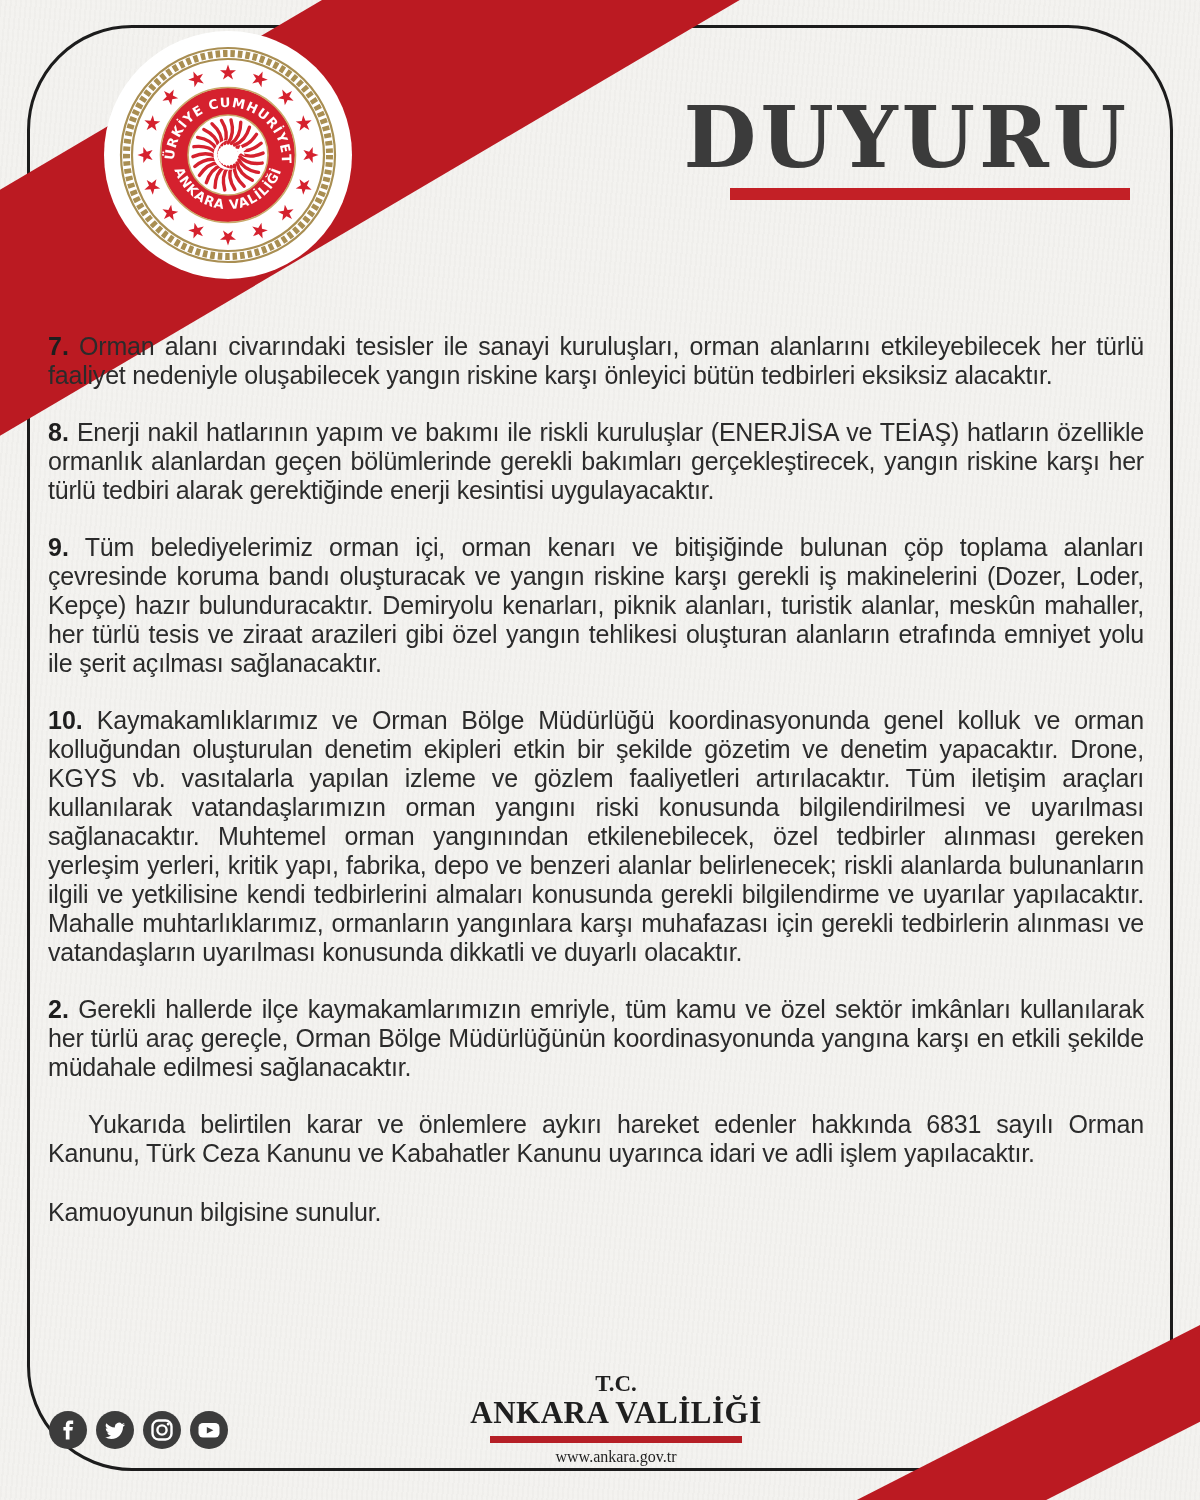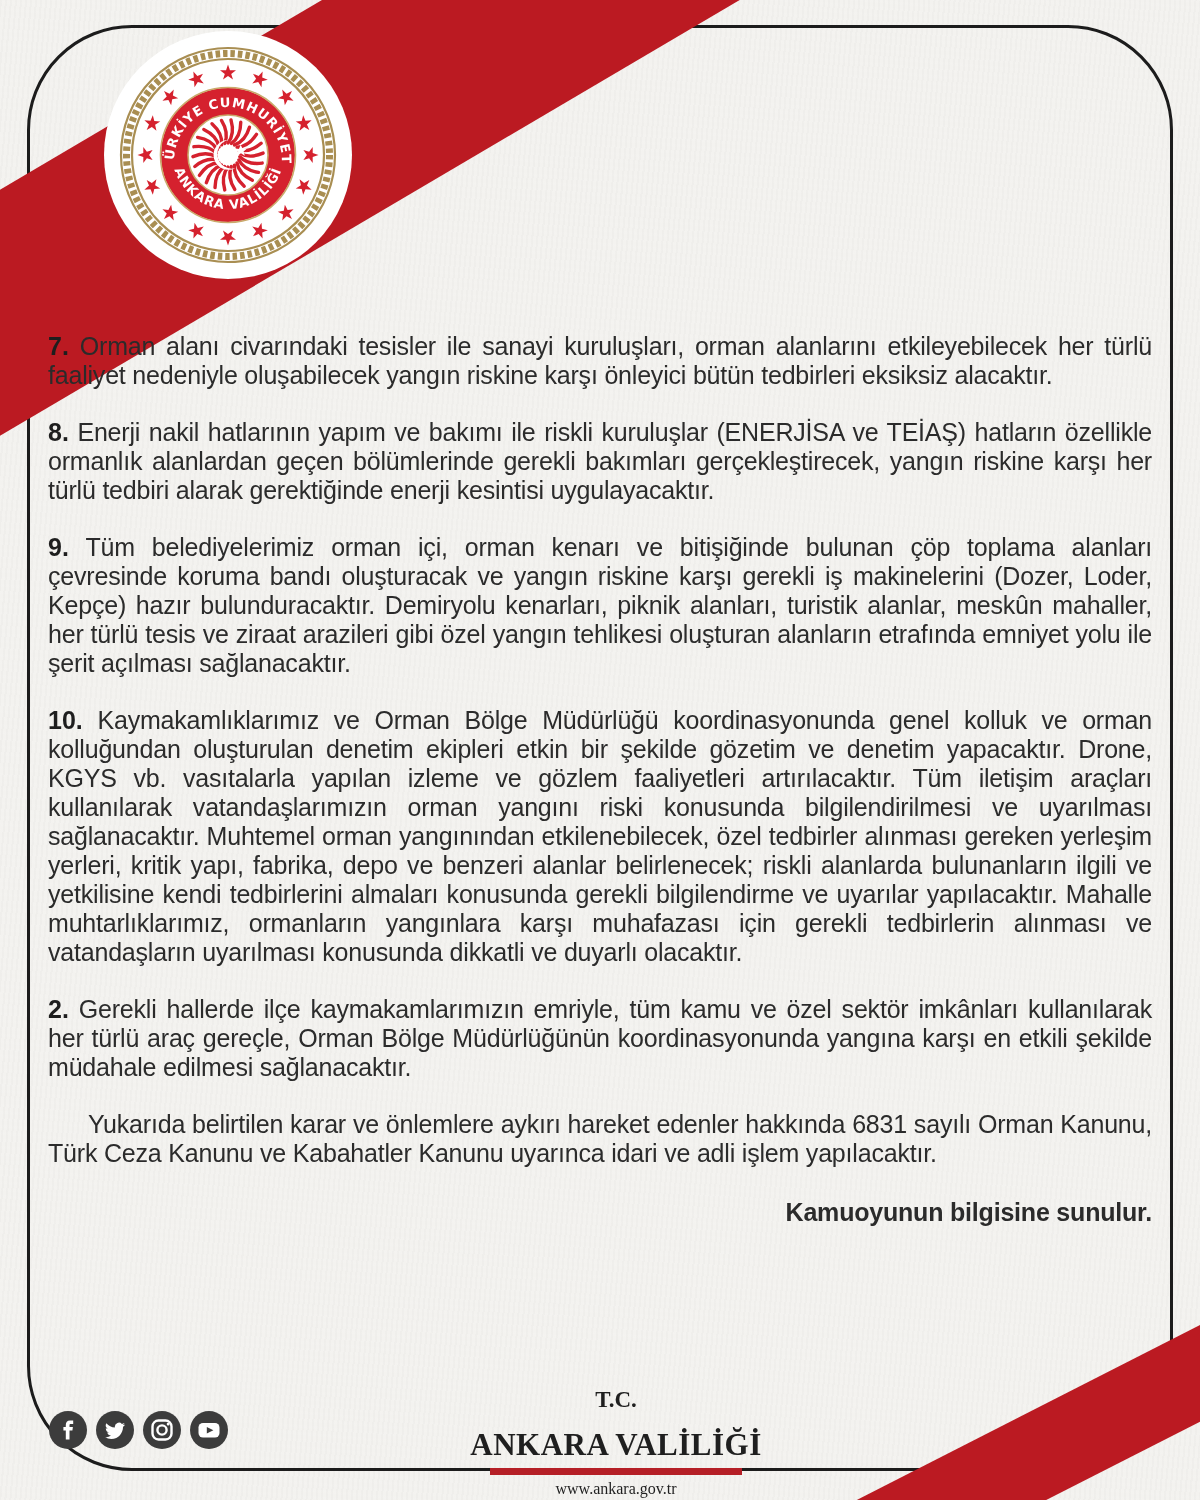--- a/index.html
+++ b/index.html
@@ -29,28 +29,28 @@
     margin:0;font-family:"DejaVu Serif", serif;font-weight:900;
     font-size:84px;line-height:1;color:#3b3b3b;letter-spacing:4px;white-space:nowrap;
   }
   .title-underline{width:400px;height:12px;background:#c32026;margin-top:8px;margin-left:auto;}
   
   .body-text{
     position:absolute;left:48px;right:48px;top:332px;z-index:4;
     font-size:25px;line-height:29px;color:#2b2b2b;text-align:justify;
     letter-spacing:-0.2px;
   }
-  .body-text p{margin:0 0 28px 0;}
+  .body-text p{margin:0 8px 28px 0;}
   .body-text .num{font-weight:bold;color:#1e1e1e;letter-spacing:0;}
   .closing{text-indent:40px;}
-  .signoff{text-align:right;font-weight:bold;text-indent:0;margin-top:30px !important;}
+  .signoff{text-align:left;font-weight:normal;text-indent:0;margin-top:30px !important;}
   
   .footer-center{position:absolute;left:451px;width:330px;top:1372px;text-align:center;z-index:4;
     font-family:"Liberation Serif", serif;color:#1f1f1f;}
-  .footer-tc{font-size:23px;font-weight:bold;line-height:1.05;margin:16px;}
+  .footer-tc{font-size:23px;font-weight:bold;line-height:1.05;margin:0;}
   .footer-org{font-size:31px;font-weight:bold;letter-spacing:0.5px;line-height:1.1;margin:0;white-space:nowrap;}
   .footer-underline{width:252px;height:7px;background:#b51f26;margin:6px auto 5px auto;}
   .footer-site{font-size:16px;margin:0;}
   .social-row{position:absolute;left:49px;top:1411px;display:flex;gap:9px;z-index:5;}
   .social-btn{width:38px;height:38px;border-radius:50%;background:#3c3c3c;display:flex;
     align-items:center;justify-content:center;cursor:pointer;}
   .social-btn svg{display:block;}
 </style>
 </head>
 <body>
@@ -119,20 +119,24 @@
       <use href="#ray" transform="rotate(311.6)"></use>
         <use href="#ray" transform="rotate(328)"></use>
       <use href="#ray" transform="rotate(344.4)"></use>
     </g>
     <g transform="rotate(-14)">
       <path fill="#ffffff" d="M 4,-14.6 A 15 15 0 1 0 4,14.6 A 12.4 12.4 0 1 1 4,-14.6 Z"></path>
       <path fill="#ffffff" transform="translate(13.5,-1) rotate(12)" d="M0,-6 L1.8,-1.9 6,-1.9 2.7,0.8 3.8,5 0,2.4 -3.8,5 -2.7,0.8 -6,-1.9 -1.8,-1.9 Z"></path>
     </g>
   </svg>
 
+  <div class="title-wrap">
+    <h1 class="title">DUYURU</h1>
+    <div class="title-underline"></div>
+  </div>
 
   <div class="body-text">
     <p><b class="num">7.</b> <span>Orman alanı civarındaki tesisler ile sanayi kuruluşları, orman alanlarını etkileyebilecek her türlü faaliyet nedeniyle oluşabilecek yangın riskine karşı önleyici bütün tedbirleri eksiksiz alacaktır.</span></p>
     <p><b class="num">8.</b> <span>Enerji nakil hatlarının yapım ve bakımı ile riskli kuruluşlar (ENERJİSA ve TEİAŞ) hatların özellikle ormanlık alanlardan geçen bölümlerinde gerekli bakımları gerçekleştirecek, yangın riskine karşı her türlü tedbiri alarak gerektiğinde enerji kesintisi uygulayacaktır.</span></p>
     <p><b class="num">9.</b> <span>Tüm belediyelerimiz orman içi, orman kenarı ve bitişiğinde bulunan çöp toplama alanları çevresinde koruma bandı oluşturacak ve yangın riskine karşı gerekli iş makinelerini (Dozer, Loder, Kepçe) hazır bulunduracaktır. Demiryolu kenarları, piknik alanları, turistik alanlar, meskûn mahaller, her türlü tesis ve ziraat arazileri gibi özel yangın tehlikesi oluşturan alanların etrafında emniyet yolu ile şerit açılması sağlanacaktır.</span></p>
     <p><b class="num">10.</b> <span>Kaymakamlıklarımız ve Orman Bölge Müdürlüğü koordinasyonunda genel kolluk ve orman kolluğundan oluşturulan denetim ekipleri etkin bir şekilde gözetim ve denetim yapacaktır. Drone, KGYS vb. vasıtalarla yapılan izleme ve gözlem faaliyetleri artırılacaktır. Tüm iletişim araçları kullanılarak vatandaşlarımızın orman yangını riski konusunda bilgilendirilmesi ve uyarılması sağlanacaktır. Muhtemel orman yangınından etkilenebilecek, özel tedbirler alınması gereken yerleşim yerleri, kritik yapı, fabrika, depo ve benzeri alanlar belirlenecek; riskli alanlarda bulunanların ilgili ve yetkilisine kendi tedbirlerini almaları konusunda gerekli bilgilendirme ve uyarılar yapılacaktır. Mahalle muhtarlıklarımız, ormanların yangınlara karşı muhafazası için gerekli tedbirlerin alınması ve vatandaşların uyarılması konusunda dikkatli ve duyarlı olacaktır.</span></p>
     <p><b class="num">2.</b> <span>Gerekli hallerde ilçe kaymakamlarımızın emriyle, tüm kamu ve özel sektör imkânları kullanılarak her türlü araç gereçle, Orman Bölge Müdürlüğünün koordinasyonunda yangına karşı en etkili şekilde müdahale edilmesi sağlanacaktır.</span></p>
     <p class="closing">Yukarıda belirtilen karar ve önlemlere aykırı hareket edenler hakkında 6831 sayılı Orman Kanunu, Türk Ceza Kanunu ve Kabahatler Kanunu uyarınca idari ve adli işlem yapılacaktır.</p>
     <p class="signoff">Kamuoyunun bilgisine sunulur.</p>
   </div>

